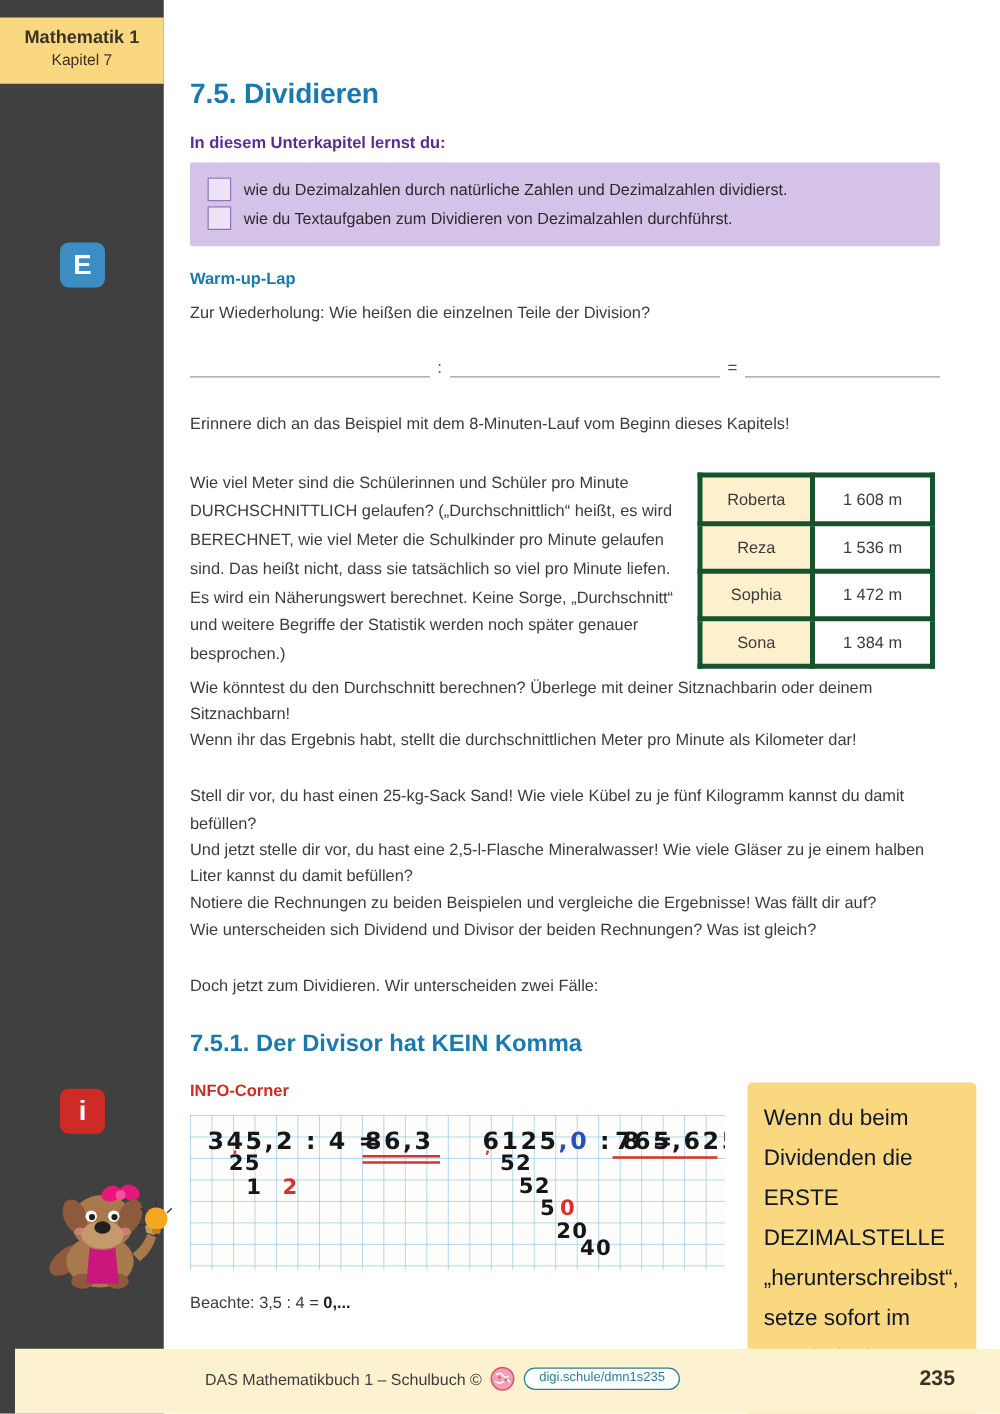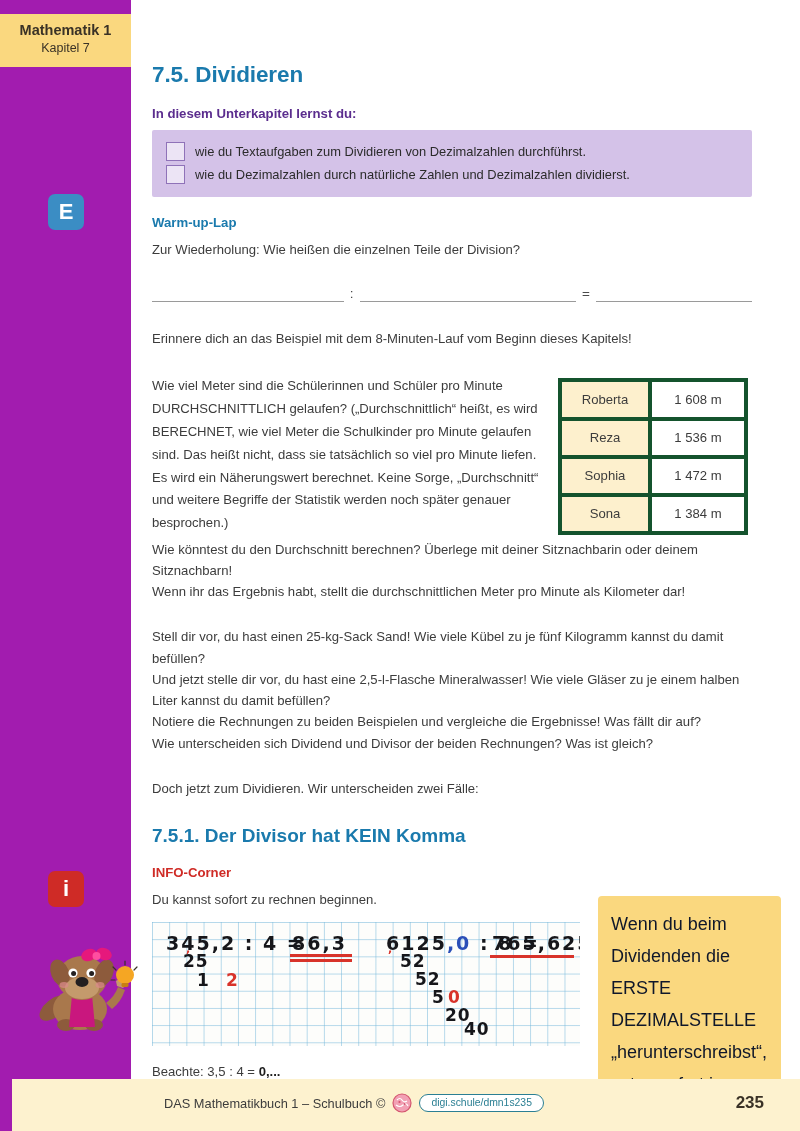--- a/index.html
+++ b/index.html
@@ -8,21 +8,21 @@
     font-family: "Liberation Sans", sans-serif;
     background: #ffffff;
     overflow: hidden;
   }
   .page { position: relative; width: 800px; height: 1131px; background: #ffffff; }
 
   
   .sidebar {
     position: absolute; left: 0; top: 0;
     width: 131px; height: 1131px;
-    background: #a21caf;
+    background: #404040;
   }
   .sidebar-head {
     position: absolute; left: 0; top: 14px;
     width: 131px; padding: 8px 6px 10px 6px;
     background: #fad87f;
     text-align: center;
   }
   .sidebar-head .book-title {
     font-size: 14.5px; font-weight: bold; color: #3a3226; line-height: 1.2;
   }
@@ -211,25 +211,25 @@
 
   <main class="content">
 
     <h1 class="section-title">7.5. Dividieren</h1>
 
     <h2 class="lead-in">In diesem Unterkapitel lernst du:</h2>
 
     <div class="goal-box">
       <div class="goal-row">
         <span class="goal-check"></span>
-        <span class="goal-text">wie du Textaufgaben zum Dividieren von Dezimalzahlen durchführst.</span>
+        <span class="goal-text">wie du Dezimalzahlen durch natürliche Zahlen und Dezimalzahlen dividierst.</span>
       </div>
       <div class="goal-row">
         <span class="goal-check"></span>
-        <span class="goal-text">wie du Dezimalzahlen durch natürliche Zahlen und Dezimalzahlen dividierst.</span>
+        <span class="goal-text">wie du Textaufgaben zum Dividieren von Dezimalzahlen durchführst.</span>
       </div>
     </div>
 
     <h3 class="sub-head">Warm-up-Lap</h3>
     <p class="body">Zur Wiederholung: Wie heißen die einzelnen Teile der Division?</p>
 
     <div class="fill-line">
       <span class="fill-blank fb1"></span>
       <span class="fill-op">:</span>
       <span class="fill-blank fb2"></span>
@@ -271,21 +271,20 @@
     <p class="body" style="margin-top:24px">Stell dir vor, du hast einen 25-kg-Sack Sand! Wie viele Kübel zu je fünf Kilogramm kannst du damit befüllen?</p>
     <p class="body tight">Und jetzt stelle dir vor, du hast eine 2,5-l-Flasche Mineralwasser! Wie viele Gläser zu je einem halben Liter kannst du damit befüllen?</p>
     <p class="body tight">Notiere die Rechnungen zu beiden Beispielen und vergleiche die Ergebnisse! Was fällt dir auf?</p>
     <p class="body tight">Wie unterscheiden sich Dividend und Divisor der beiden Rechnungen? Was ist gleich?</p>
 
     <p class="body" style="margin-top:24px">Doch jetzt zum Dividieren. Wir unterscheiden zwei Fälle:</p>
 
     <h1 class="sub-section">7.5.1. Der Divisor hat KEIN Komma</h1>
 
     <h3 class="sub-head red">INFO-Corner</h3>
-    <p class="body">Du kannst sofort zu rechnen beginnen.</p>
 
     <div class="example-wrap">
       <div class="grid-paper">
 
         <span class="calc calc-main" style="left:14px; top:10px;">345,2 : 4 =</span>
         <span class="calc calc-main" style="left:140px; top:10px;">86,3</span>
         <div class="result-underline" style="left:138px; top:32px; width:62px;"></div>
         <div class="result-underline" style="left:138px; top:37px; width:62px;"></div>
 
         <span class="calc calc-small" style="left:31px; top:29px;">25</span>

